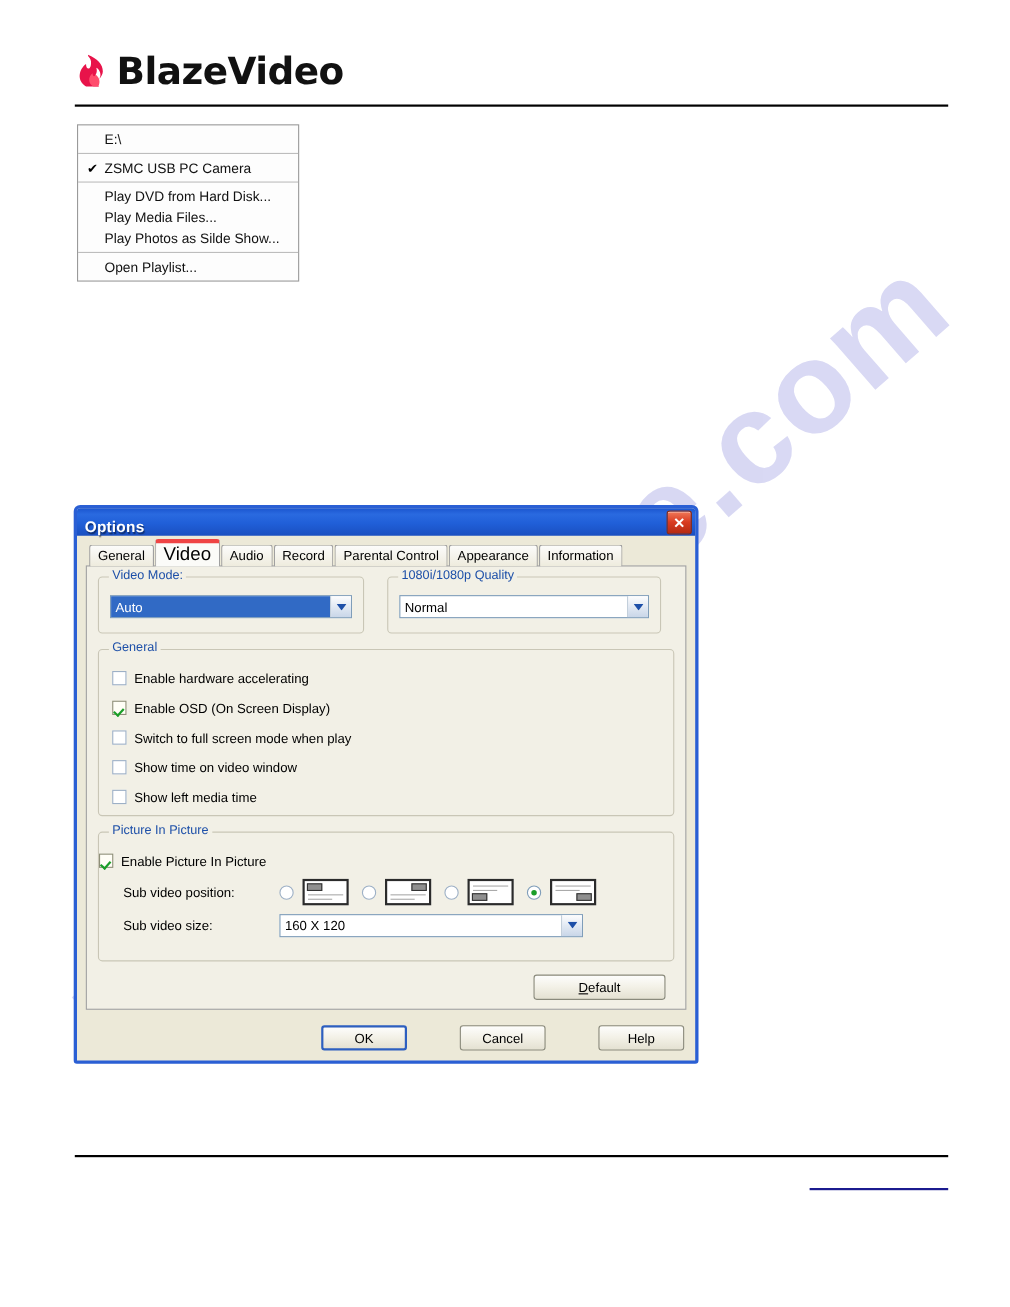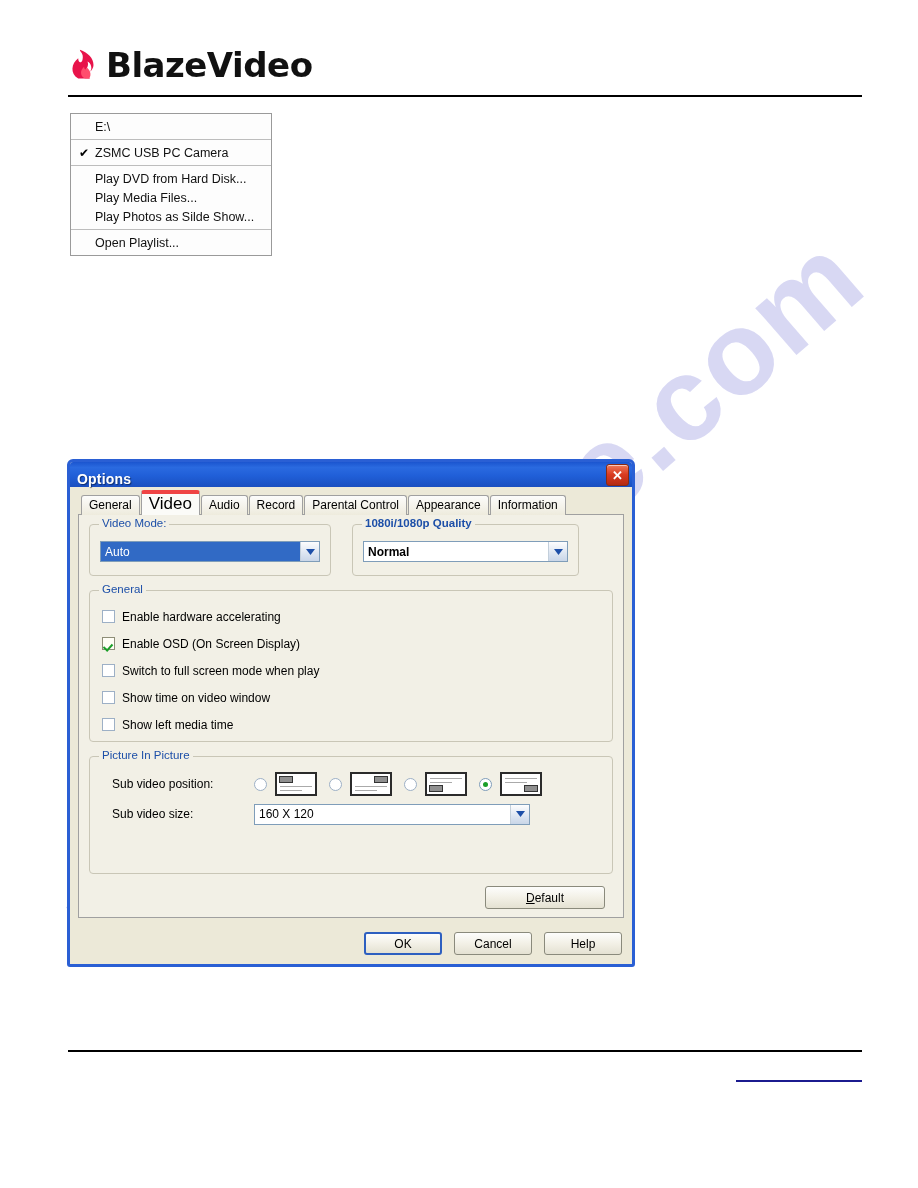--- a/index.html
+++ b/index.html
@@ -156,21 +156,21 @@
   }
   .group > .glabel {
     position: absolute; top: -8px; left: 9px;
     background: #f2f0e6;
     padding: 0 3px;
     color: #1d4fa8;
     font-size: 11.5px;
   }
   .row-top { display: flex; gap: 21px; }
   .grp-videomode { width: 242px; height: 52px; padding: 16px 10px 0 10px; }
-  .grp-quality   { width: 227px; height: 52px; padding: 16px 10px 0 10px; font-weight: bold; }
+  .grp-quality   { width: 249px; height: 52px; padding: 16px 10px 0 10px; }
 
   
   .combo {
     height: 21px;
     border: 1px solid #7f9db9;
     background: #fff;
     display: flex; align-items: stretch;
     box-sizing: border-box;
   }
   .combo .cval {
@@ -253,20 +253,21 @@
 
   
   .btn {
     height: 23px; min-width: 74px;
     border: 1px solid #8a8a7c;
     border-radius: 3px;
     background: linear-gradient(180deg,#fdfdfc 0%, #f3f1e7 48%, #e4e1d2 100%);
     font-size: 12px; color: #000;
     display: flex; align-items: center; justify-content: center;
     box-sizing: border-box;
+    margin-left: 36px;
   }
   .btn.focus { border: 2px solid #2d5fc0; }
   .btn u { text-underline-offset: 1px; }
   .default-row { display: flex; justify-content: flex-end; margin-top: 12px; padding-right: 8px; }
   .btn-default { width: 120px; }
 
   .footer-btns {
     position: absolute; right: 10px; bottom: 9px;
     display: flex; gap: 12px;
   }
@@ -403,20 +404,24 @@
           </div>
           <div class="cbrow">
             <span class="checkbox"></span>
             <span class="cblabel">Show left media time</span>
           </div>
         </div>
 
         <div class="group grp-pip">
           <span class="glabel">Picture In Picture</span>
 
+          <div class="cbrow">
+            <span class="checkbox checked"></span>
+            <span class="cblabel">Enable Picture In Picture</span>
+          </div>
 
           <div class="piprow">
             <span class="piplabel">Sub video position:</span>
             <span class="posopts">
               <span class="radio"></span>
               <span class="posicon tl">
                 <span class="sub"></span>
                 <span class="ln" style="top:12px; width:32px;"></span>
                 <span class="ln" style="top:16px; width:22px;"></span>
               </span>

